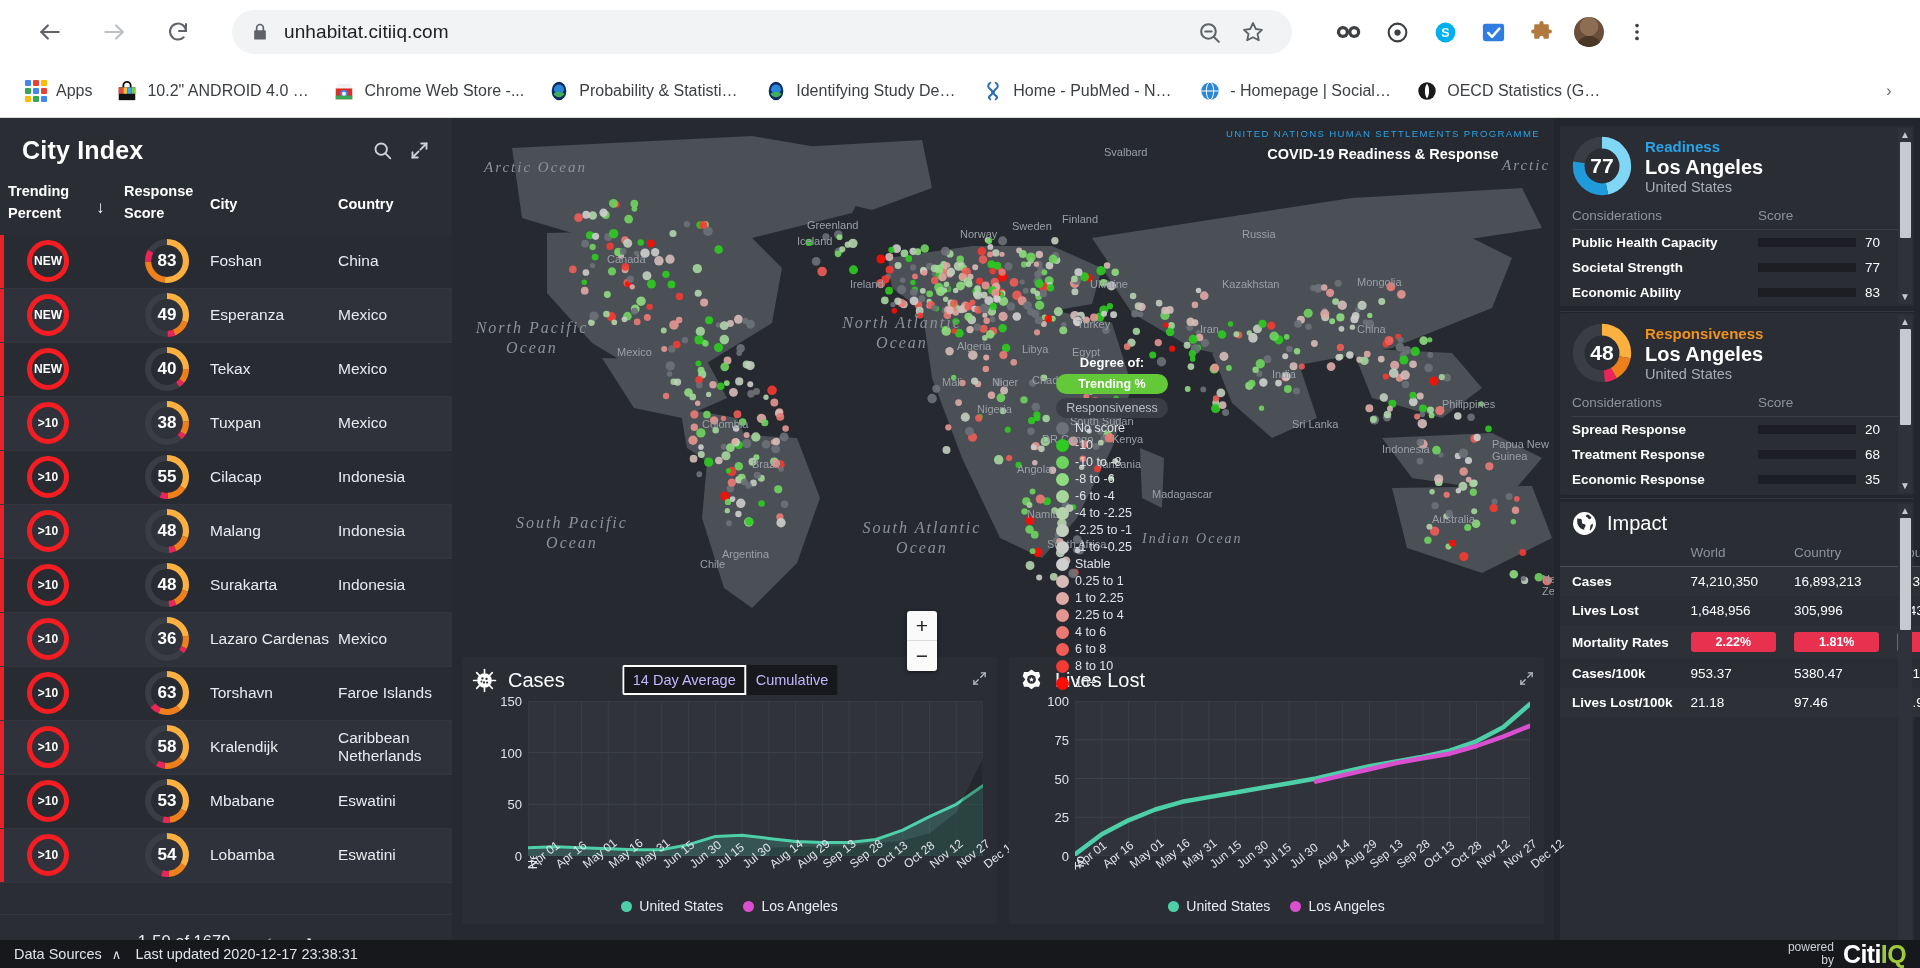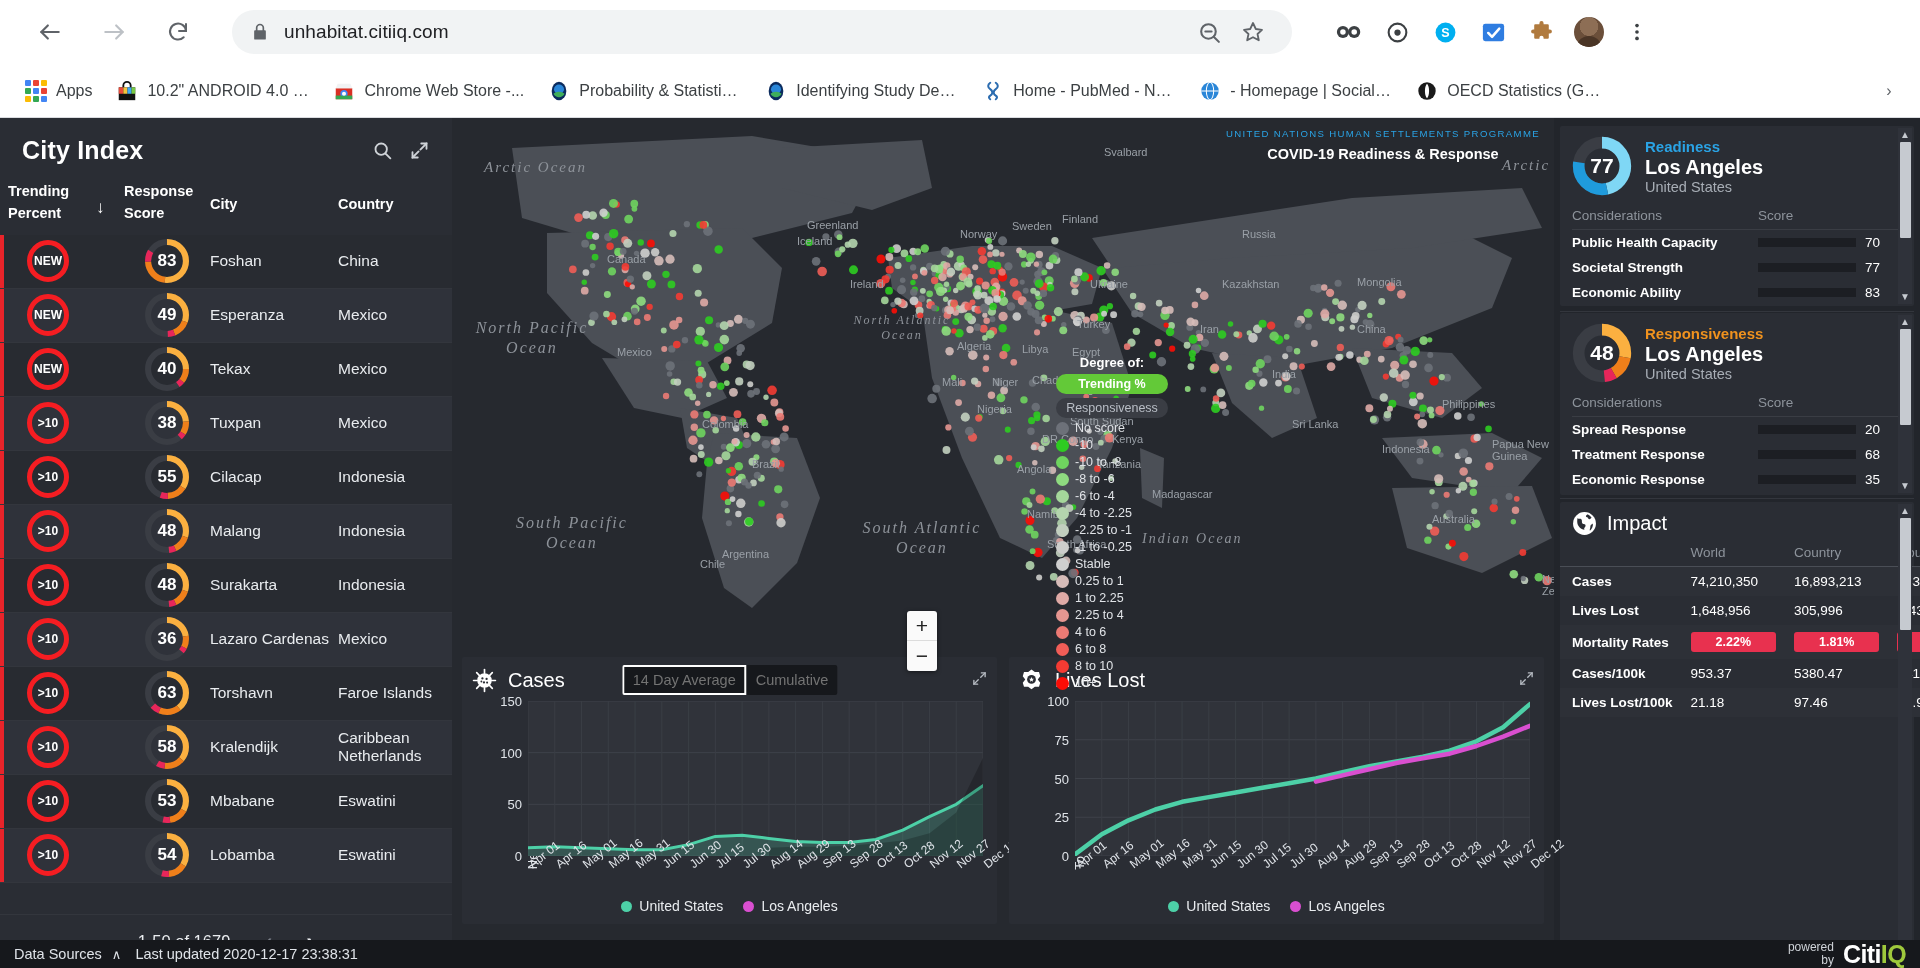--- a/index.html
+++ b/index.html
@@ -280,21 +280,21 @@
     display: flex; flex-direction: column; padding: 8px 10px 6px 10px;
   }
   .chart-head { display: flex; align-items: center; gap: 11px; height: 30px; position: relative; }
   .chart-ico { width: 25px; height: 25px; flex: 0 0 auto; }
   .chart-title { font-size: 20px; color: #fff; }
   .toggle-group {
     position: absolute; left: 50%; transform: translateX(-50%); top: 0;
     display: flex; background: #16181c; border-radius: 2px; overflow: hidden;
   }
   .toggle-group button {
-    background: transparent; border: none; color: #737373; font-size: 14.5px;
+    background: transparent; border: none; color: #c4b5fd; font-size: 14.5px;
     padding: 5px 9px; font-family: inherit;
   }
   .toggle-group button.sel { border: 2px solid #fff; }
   .expand-ico { margin-left: auto; color: #b6bbc2; font-size: 15px; }
   .chart-body { flex: 1 1 auto; position: relative; }
   .chart-plot { position: absolute; left: 56px; right: 4px; top: 6px; bottom: 62px; }
   .ylabel {
     position: absolute; left: -2px; top: 50%; transform: translateY(-50%) rotate(-90deg);
     transform-origin: center; color: #dfe3e8; font-size: 13px; white-space: nowrap;
   }
@@ -1549,21 +1549,21 @@
           <circle cx="1070.8244199812525" cy="434.4587144863134" r="3.469564605164139" fill="#f43b33" fill-opacity="0.9"></circle>
           <circle cx="1071.284146791922" cy="460.5363564624155" r="2.6661539495299356" fill="#6d7179" fill-opacity="0.9"></circle>
           <circle cx="1061.7852597999317" cy="456.18996925288343" r="4.30654230197265" fill="#8fdb80" fill-opacity="0.9"></circle>
         </g>
     </svg>
 
     <div id="map-ocean-labels">
         <div class="ocean-label" style="left: 32px; top: 40px; font-size: 15px; max-width: 120px;">Arctic Ocean</div>
         <div class="ocean-label" style="left: 1050px; top: 38px; font-size: 15px; max-width: 120px;">Arctic</div>
         <div class="ocean-label" style="left: 20px; top: 200px; font-size: 16px; max-width: 120px;">North Pacific Ocean</div>
-        <div class="ocean-label" style="left: 390px; top: 195px; font-size: 12px; max-width: 120px;">North Atlantic Ocean</div>
+        <div class="ocean-label" style="left: 390px; top: 195px; font-size: 16px; max-width: 120px;">North Atlantic Ocean</div>
         <div class="ocean-label" style="left: 60px; top: 395px; font-size: 16px; max-width: 120px;">South Pacific Ocean</div>
         <div class="ocean-label" style="left: 410px; top: 400px; font-size: 16px; max-width: 120px;">South Atlantic Ocean</div>
         <div class="ocean-label" style="left: 690px; top: 412px; font-size: 14px; max-width: 120px; text-align: center;">Indian Ocean</div>
       </div>
     <div id="map-geo-labels">
         <div class="geo-label" style="left: 355px; top: 59px; margin-top: 42px;">Greenland</div>
         <div class="geo-label" style="left: 652px; top: 28px;">Svalbard</div>
         <div class="geo-label" style="left: 345px; top: 117px;">Iceland</div>
         <div class="geo-label" style="left: 508px; top: 110px;">Norway</div>
         <div class="geo-label" style="left: 560px; top: 102px;">Sweden</div>

